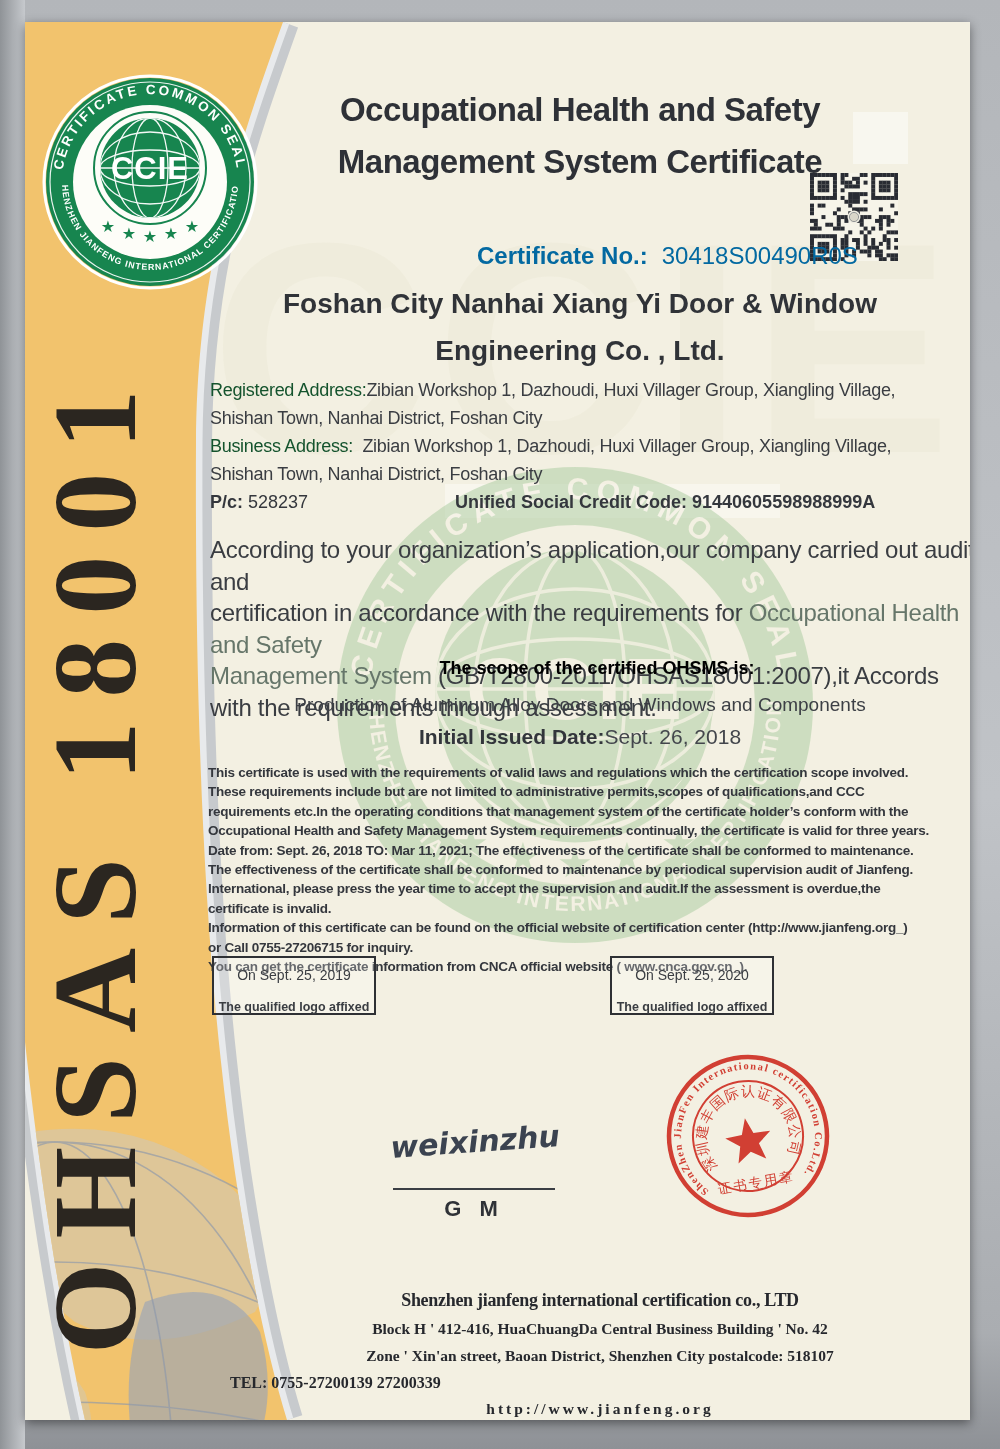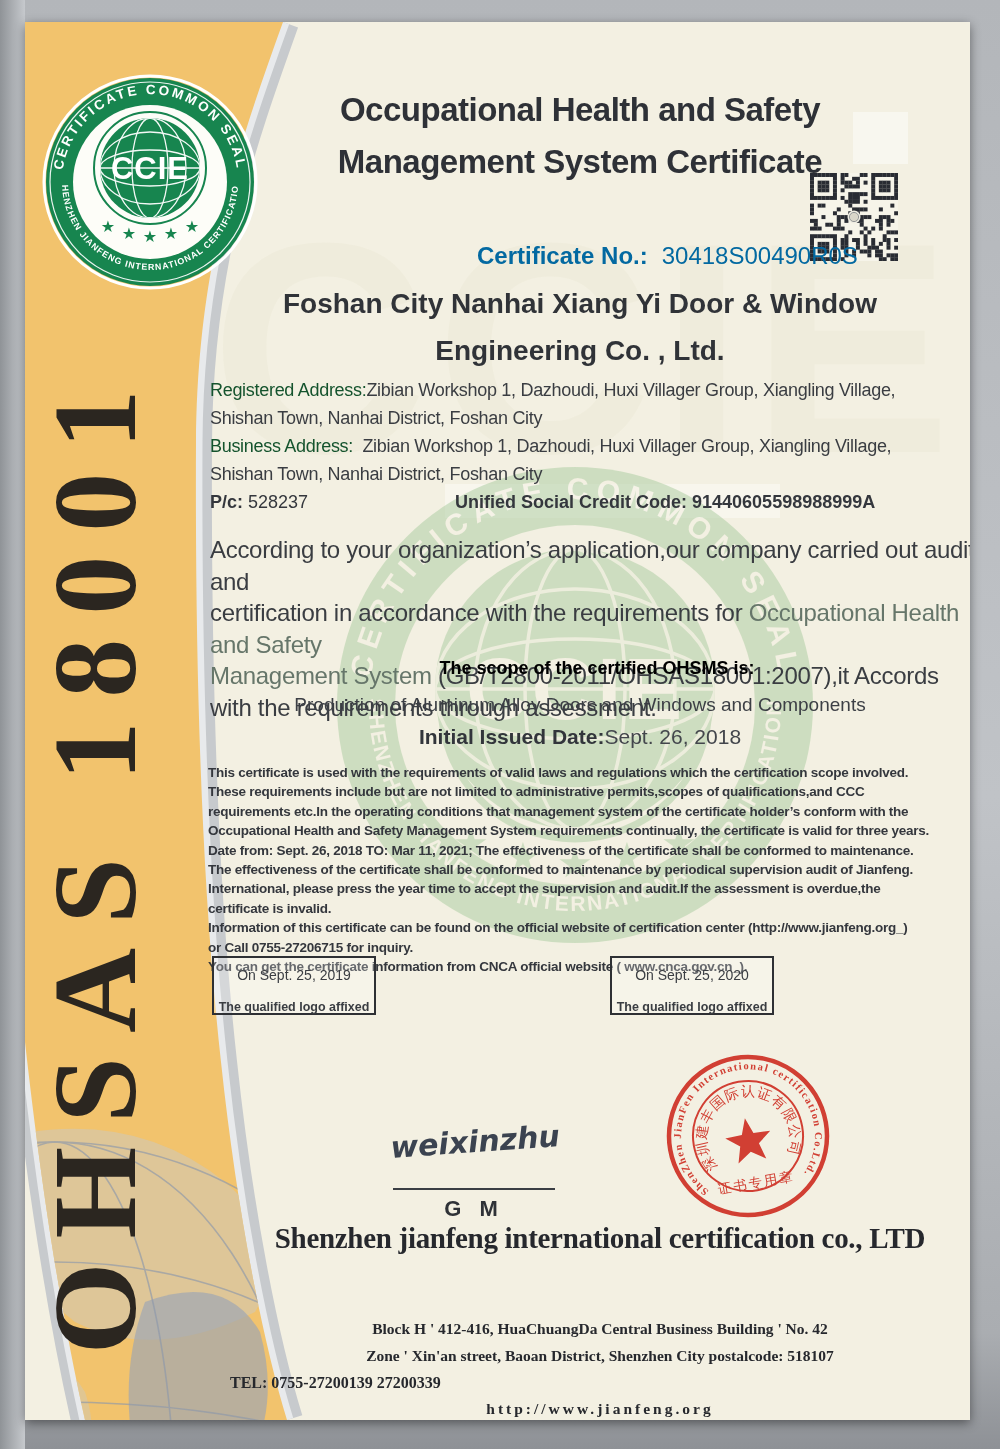--- a/index.html
+++ b/index.html
@@ -45,21 +45,21 @@
   .sticker .d{font-size:14px;margin-top:9px;}
   .sticker .n{font-size:12.5px;font-weight:700;margin-top:17px;}
 
   .sig-name{left:350px;top:1102px;width:200px;text-align:center;font-family:"DejaVu Sans",sans-serif;
         font-style:italic;font-weight:600;font-size:30px;color:#3b4350;transform:rotate(-4deg);}
   .sig-line{left:368px;top:1166px;width:162px;border-top:2.5px solid #3a3e44;}
   .sig-title{left:368px;top:1174px;width:162px;text-align:center;font-size:22px;font-weight:700;
         letter-spacing:6px;color:#2f3237;}
 
   .footer{font-family:"Liberation Serif",serif;color:#26282d;font-weight:700;}
-  .f-name{left:205px;top:1200px;width:740px;font-size:29px;letter-spacing:-.3px;}
+  .f-name{left:205px;top:1268px;width:740px;font-size:18px;letter-spacing:-.3px;}
   .f-a1{left:205px;top:1298px;width:740px;font-size:15.5px;}
   .f-a2{left:205px;top:1325px;width:740px;font-size:15.5px;}
   .f-tel{left:205px;top:1352px;width:740px;font-size:16px;display:flex;justify-content:center;gap:55px;flex-direction:column;}
   .f-url{left:205px;top:1378px;width:740px;font-size:15.5px;letter-spacing:3px;}
 
   .qr{position:absolute;left:785px;top:151px;}
   .red-seal{position:absolute;left:638px;top:1029px;transform:rotate(-10deg);opacity:.93;}
 </style>
 </head>
 <body>

